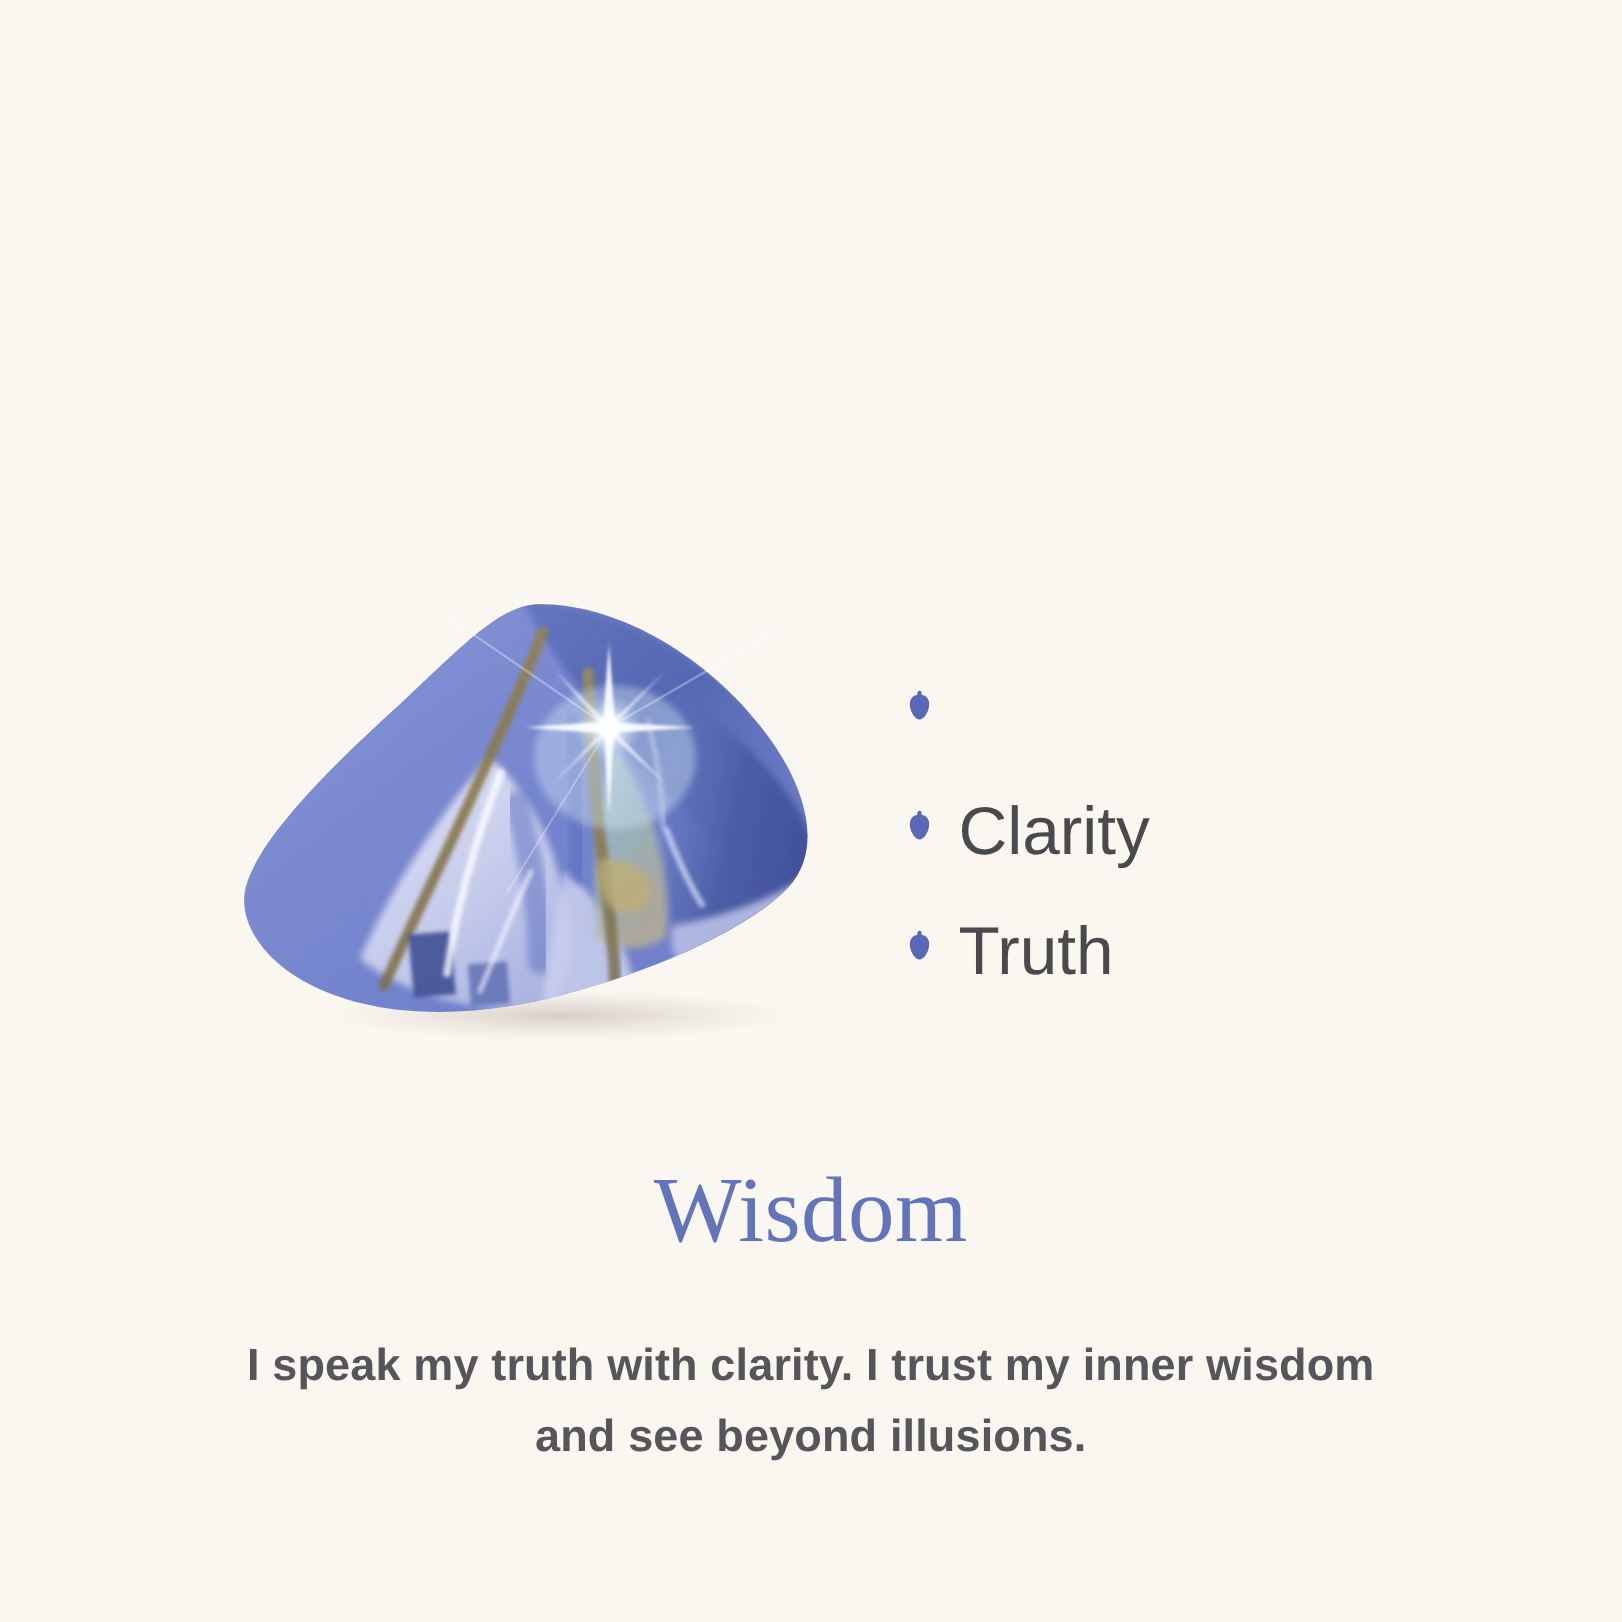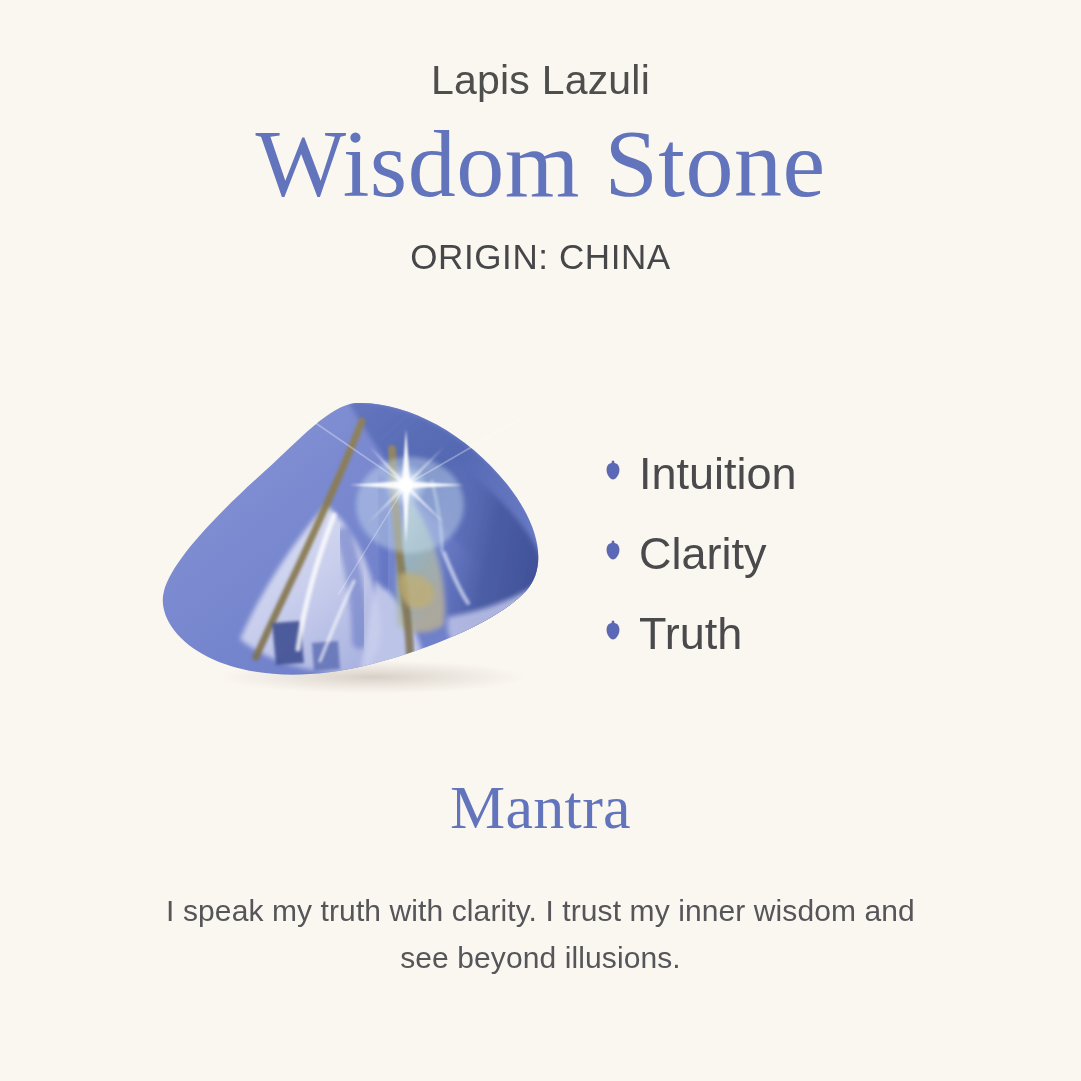--- a/index.html
+++ b/index.html
@@ -132,37 +132,32 @@
     font-size: 62px;
     color: #6274bc;
     line-height: 1.05;
     letter-spacing: 0.3px;
   }
   .mantra-body {
     margin: 0 auto;
     padding-top: 48px;
     width: 760px;
     font-family: "Liberation Sans", sans-serif;
-    font-weight: 400;
+    font-weight: 700;
     font-size: 30px;
     line-height: 1.55;
     color: #56565a;
     letter-spacing: 0.1px;
   }
 </style>
 </head>
 <body>
 
 <div class="card">
 
-  <div class="header">
-    <p class="eyebrow">Lapis Lazuli</p>
-    <h1 class="title">Wisdom Stone</h1>
-    <p class="origin">ORIGIN: CHINA</p>
-  </div>
 
   <div class="middle">
 
     <div class="stone-wrap">
       <svg viewBox="0 0 420 330" xmlns="http://www.w3.org/2000/svg">
         <defs>
 
           <clipPath id="stoneClip">
             <path d="M208,18
                      C258,16 318,48 358,98
@@ -304,21 +299,20 @@
             <path d="M10,0.5 C11.1,0.5 11.6,1.6 11.4,3.1
                      C13.8,3.4 15.6,5.0 16.2,7.4
                      C16.9,10.2 16.2,13.6 14.4,16.3
                      C12.9,18.6 11.4,19.6 10,19.6
                      C8.6,19.6 7.1,18.6 5.6,16.3
                      C3.8,13.6 3.1,10.2 3.8,7.4
                      C4.4,5.0 6.2,3.4 8.6,3.1
                      C8.4,1.6 8.9,0.5 10,0.5 Z" fill="#5a68b5"></path>
           </svg>
         </span>
-        <span class="attr-label">Intuition</span>
       </div>
 
       <div class="attr-row">
         <span class="attr-bullet">
           <svg width="20" height="26" viewBox="0 0 20 26" xmlns="http://www.w3.org/2000/svg">
             <path d="M10,0.5 C11.1,0.5 11.6,1.6 11.4,3.1
                      C13.8,3.4 15.6,5.0 16.2,7.4
                      C16.9,10.2 16.2,13.6 14.4,16.3
                      C12.9,18.6 11.4,19.6 10,19.6
                      C8.6,19.6 7.1,18.6 5.6,16.3
@@ -343,17 +337,17 @@
                      C8.4,1.6 8.9,0.5 10,0.5 Z" fill="#5a68b5"></path>
           </svg>
         </span>
         <span class="attr-label">Truth</span>
       </div>
 
     </div>
   </div>
 
   <div class="mantra">
-    <h2 class="mantra-heading">Mantra</h2>
+    <h2 class="mantra-heading">Wisdom</h2>
     <p class="mantra-body">I speak my truth with clarity. I trust my inner wisdom and see beyond illusions.</p>
   </div>
 
 </div>
 
 </body></html>

